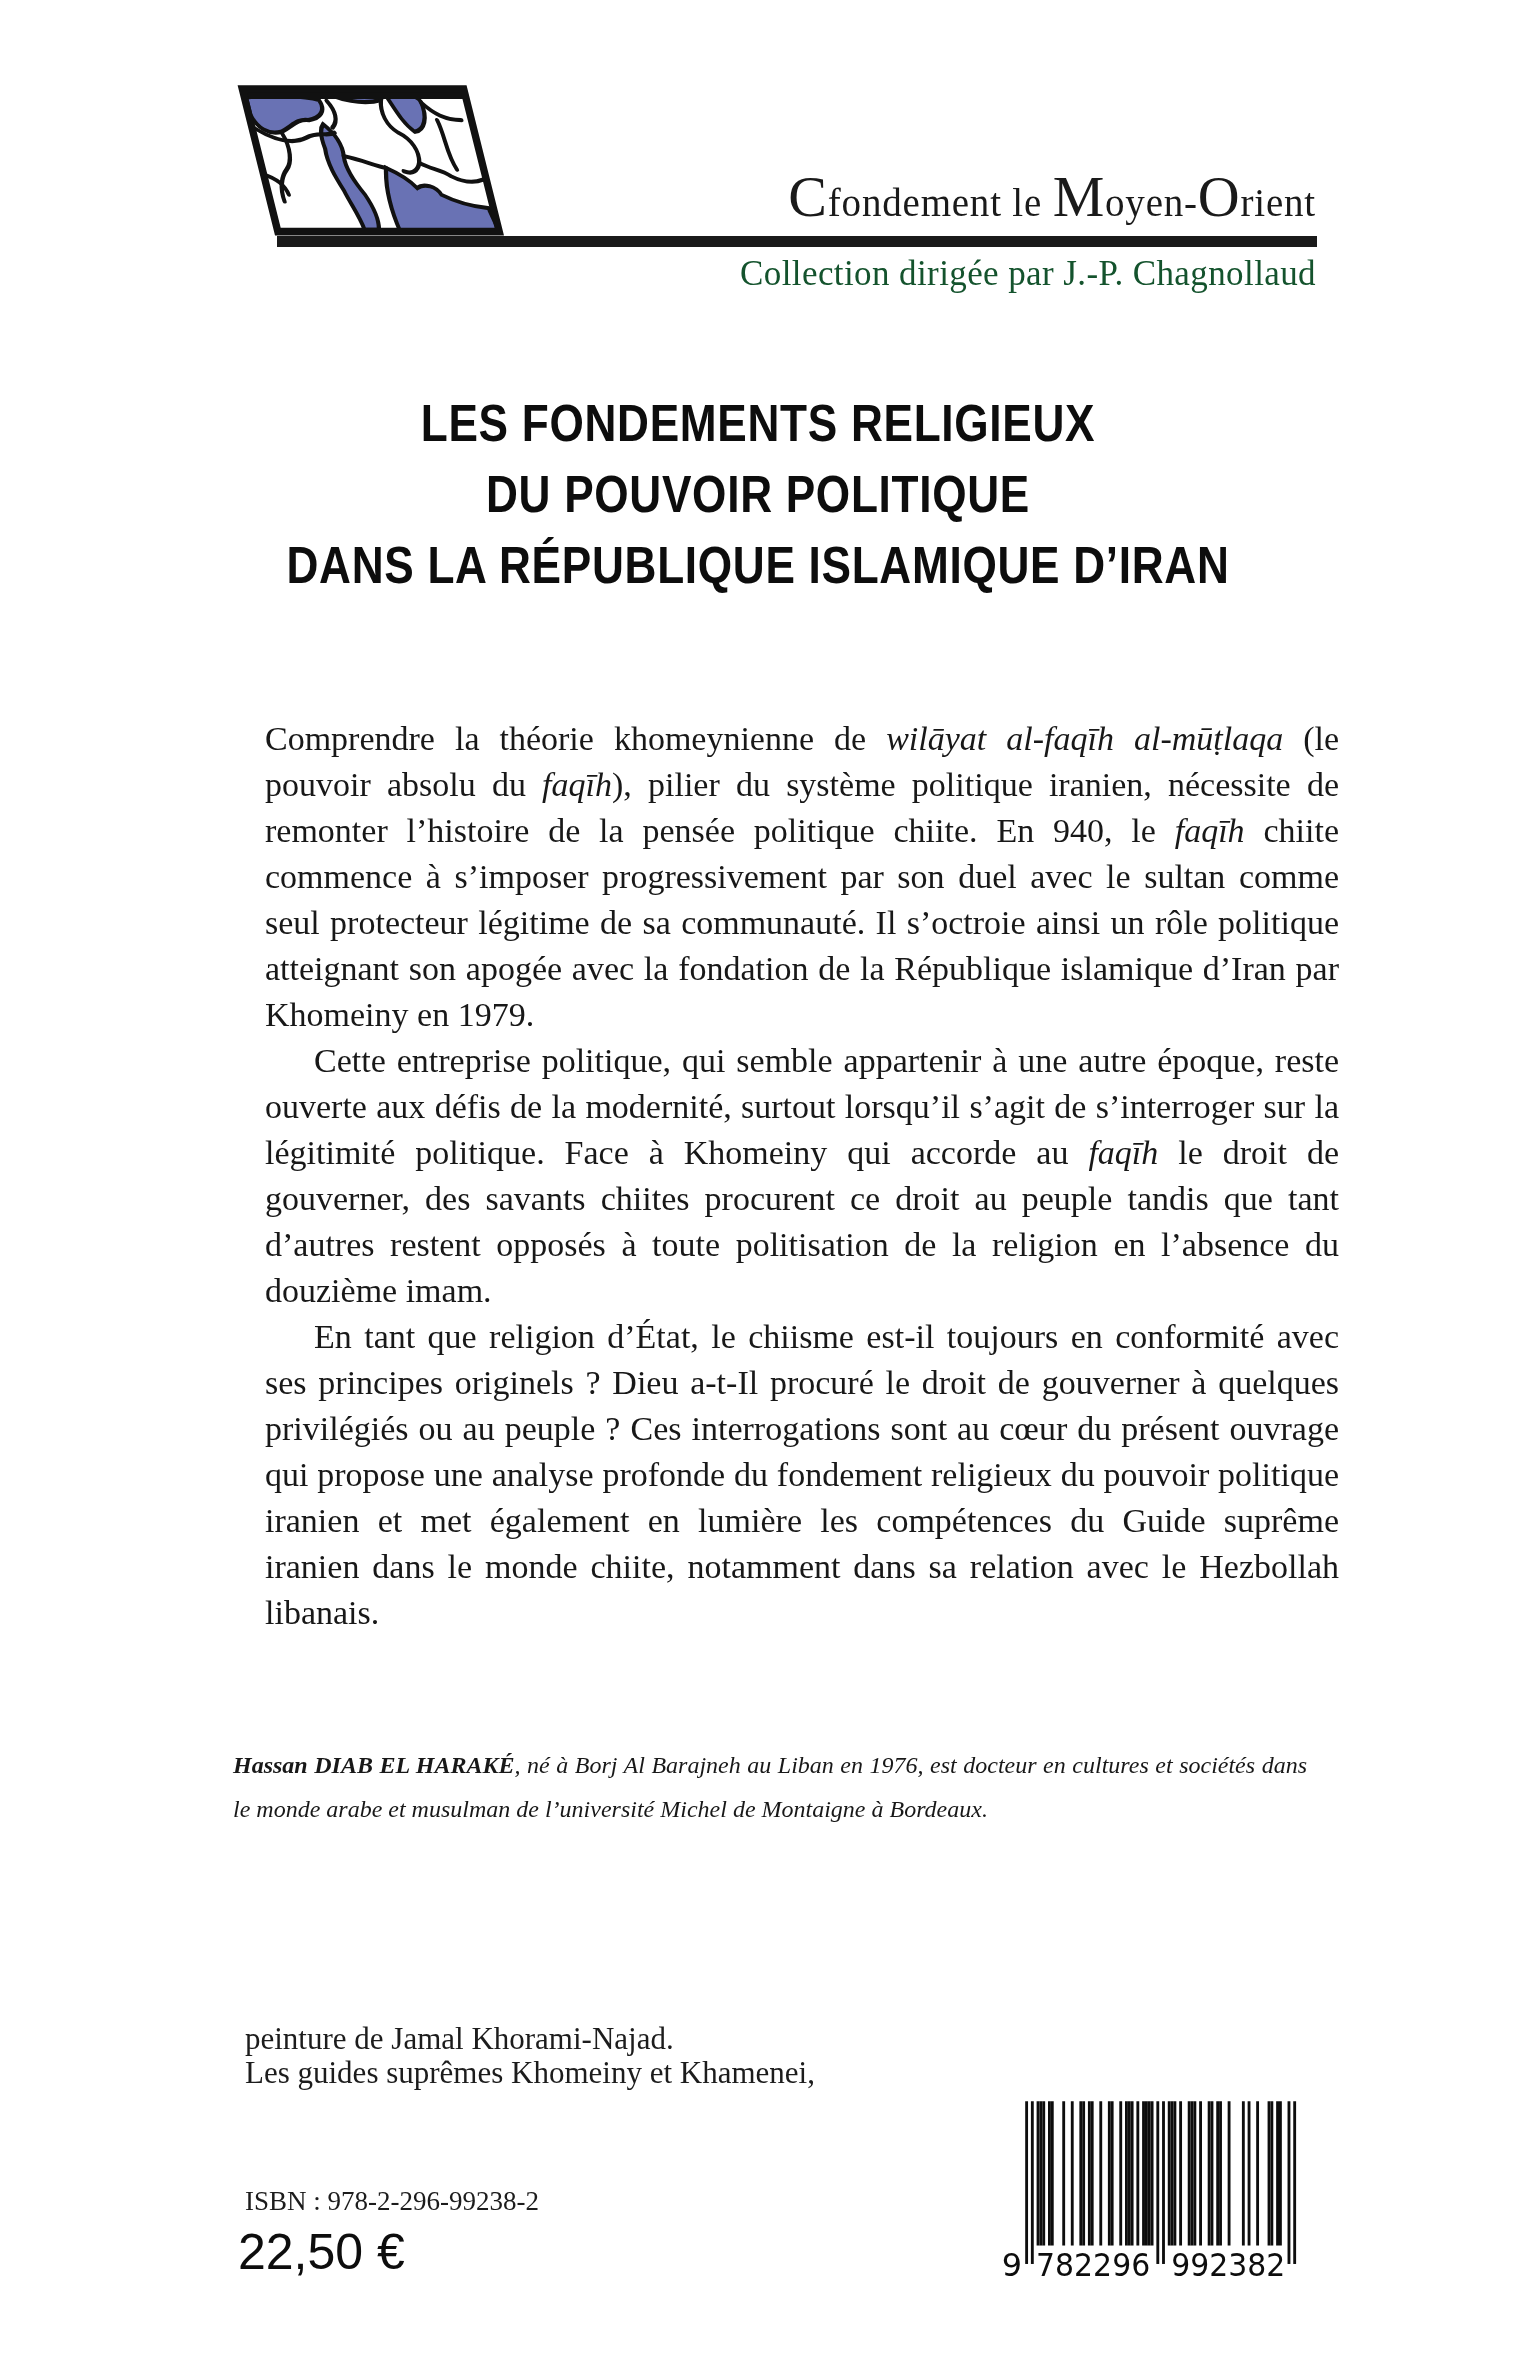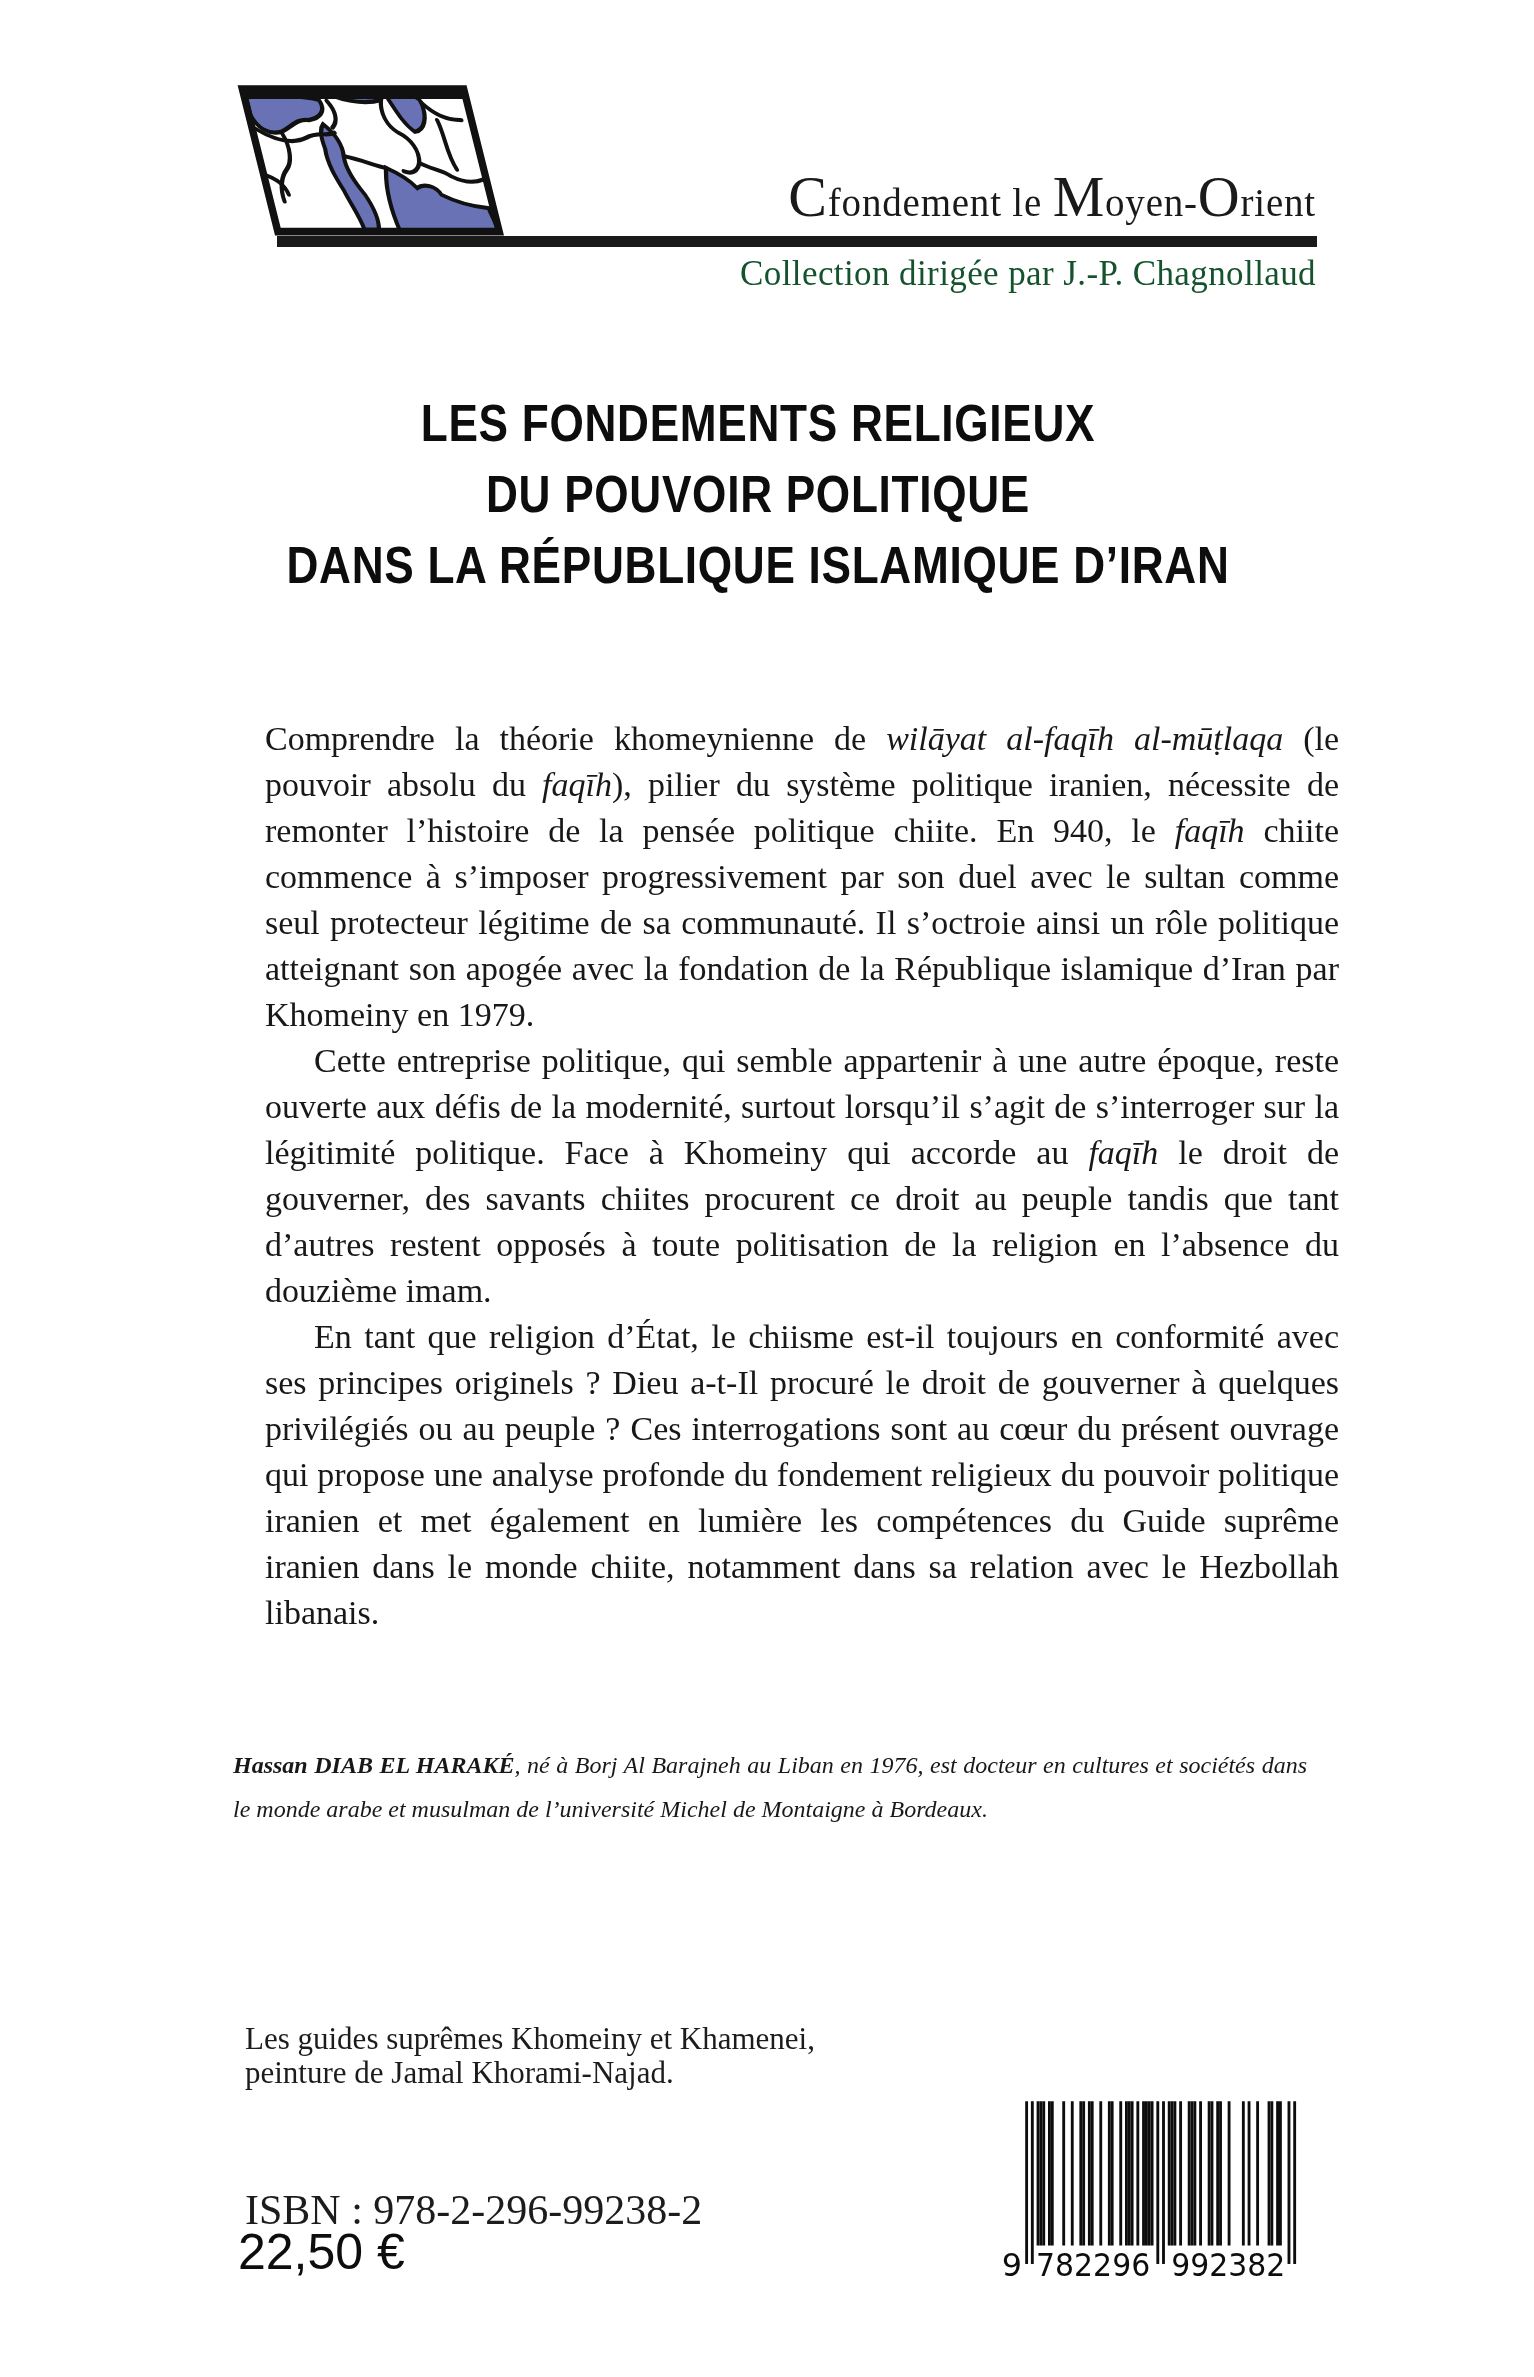--- a/index.html
+++ b/index.html
@@ -47,21 +47,21 @@
     left:233px;top:1743px;width:1074px;
     font-size:24px;line-height:44px;text-align:justify;
     font-style:italic;color:#181818;
   }
   .author-bio p{margin:0;}
 
   .cover-credit{
     left:245px;top:2022px;font-size:31px;line-height:34px;color:#1c1c1c;
   }
   .isbn-line{
-    left:245px;top:2186px;font-size:42px;color:#1c1c1c;white-space:nowrap;
+    left:245px;top:2186px;font-size:27px;color:#1c1c1c;white-space:nowrap;
   }
   .price-line{
     left:238px;top:2223px;
     font-family:Liberation Sans, sans-serif;
     font-size:50px;color:#0d0d0d;white-space:nowrap;
   }
 
   .logo-wrap{left:237px;top:84px;width:279px;height:156px;}
   .barcode-wrap{left:995px;top:2101px;width:312px;height:180px;}
   .barcode-digit{
@@ -120,22 +120,22 @@
   <p><span>Comprendre la théorie khomeynienne de </span><span style="font-style: italic;">wilāyat al-faqīh al-mūṭlaqa</span><span> (le pouvoir absolu du </span><span style="font-style: italic;">faqīh</span><span>), pilier du système politique iranien, nécessite de remonter l’histoire de la pensée politique chiite. En 940, le </span><span style="font-style: italic;">faqīh</span><span> chiite commence à s’imposer progressivement par son duel avec le sultan comme seul protecteur légitime de sa communauté. Il s’octroie ainsi un rôle politique atteignant son apogée avec la fondation de la République islamique d’Iran par Khomeiny en 1979.</span></p>
   <p class="indent"><span>Cette entreprise politique, qui semble appartenir à une autre époque, reste ouverte aux défis de la modernité, surtout lorsqu’il s’agit de s’interroger sur la légitimité politique. Face à Khomeiny qui accorde au </span><span style="font-style: italic;">faqīh</span><span> le droit de gouverner, des savants chiites procurent ce droit au peuple tandis que tant d’autres restent opposés à toute politisation de la religion en l’absence du douzième imam.</span></p>
   <p class="indent"><span>En tant que religion d’État, le chiisme est-il toujours en conformité avec ses principes originels ? Dieu a-t-Il procuré le droit de gouverner à quelques privilégiés ou au peuple ? Ces interrogations sont au cœur du présent ouvrage qui propose une analyse profonde du fondement religieux du pouvoir politique iranien et met également en lumière les compétences du Guide suprême iranien dans le monde chiite, notamment dans sa relation avec le Hezbollah libanais.</span></p>
 </div>
 
 <div class="abs author-bio">
   <p><span style="font-style: italic; font-weight: bold;">Hassan DIAB EL HARAKÉ</span><span style="font-style: italic;">, né à Borj Al Barajneh au Liban en 1976, est docteur en cultures et sociétés dans le monde arabe et musulman de l’université Michel de Montaigne à Bordeaux.</span></p>
 </div>
 
 <div class="abs cover-credit">
+  <div>peinture de Jamal Khorami-Najad.</div>
   <div>Les guides suprêmes Khomeiny et Khamenei,</div>
-  <div>peinture de Jamal Khorami-Najad.</div>
 </div>
 
 <div class="abs isbn-line">ISBN : 978-2-296-99238-2</div>
 <div class="abs price-line">22,50 €</div>
 
 <div class="abs barcode-wrap">
   <svg width="312" height="180" viewBox="0 0 372 214">
     <g id="barcode-bars">
         <rect x="36.00" y="0" width="3.40" height="194" fill="#0d0d0d"></rect>
         <rect x="42.80" y="0" width="3.40" height="194" fill="#0d0d0d"></rect>

